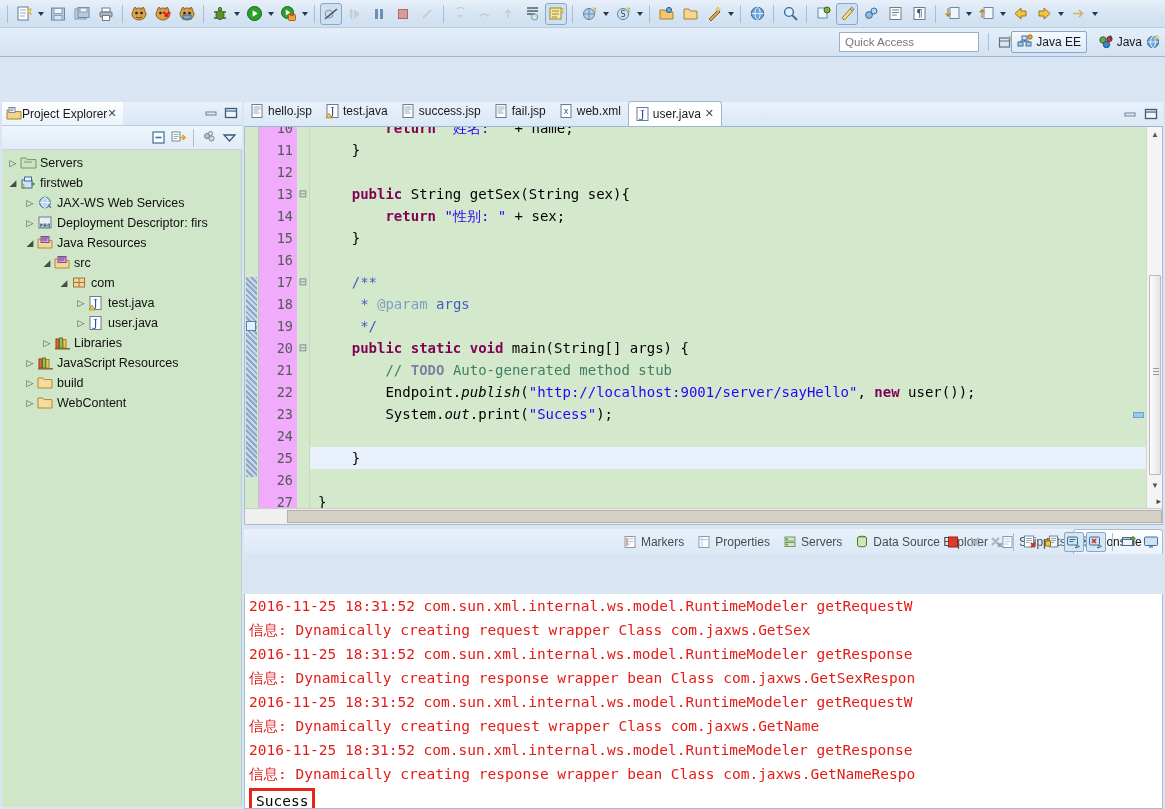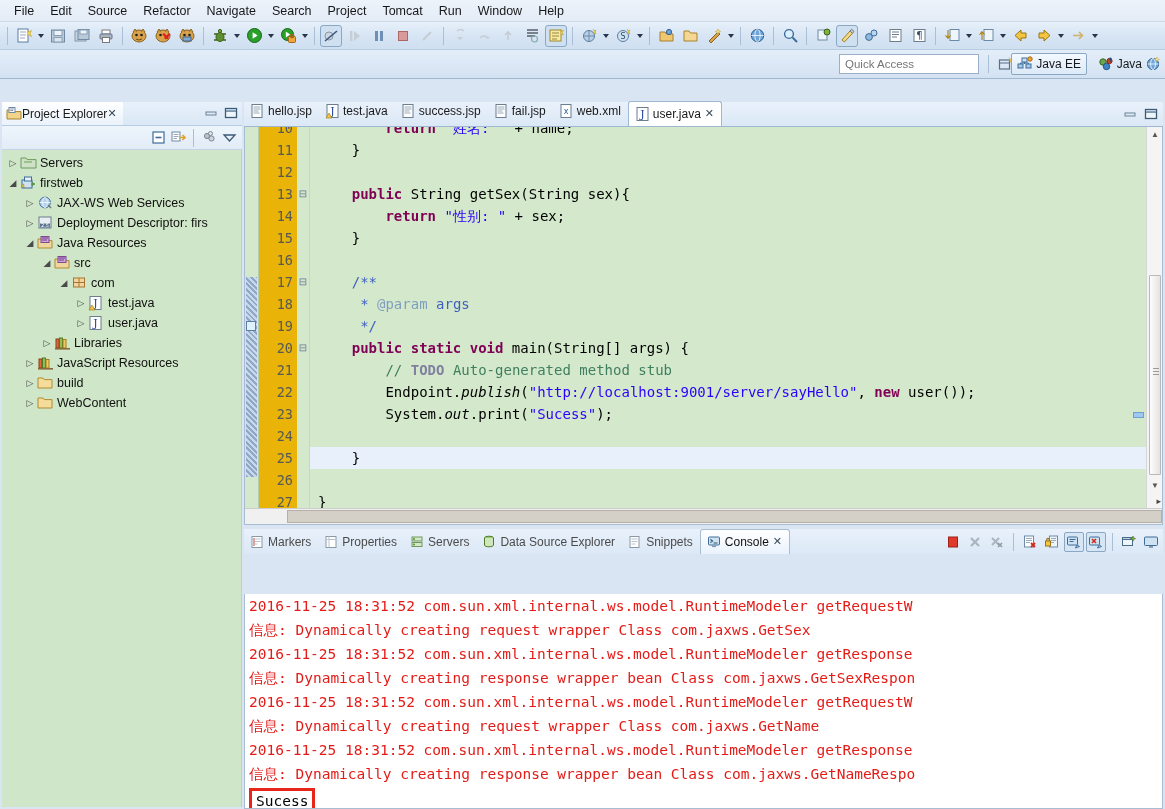--- a/index.html
+++ b/index.html
@@ -175,21 +175,21 @@
     background: #ffffff;
     border: 1px solid #a9bdd2; border-top: none;
     display: flex; flex-direction: column;
   }
   .code-body { flex: 1; display: flex; position: relative; overflow: hidden; }
   .ann-ruler {
     width: 14px; background: #d4e8cc; border-right: 1px solid #b6cdad; flex:none;
     position: relative;
   }
   .gutter {
-    width: 38px; background: #eab308; flex:none;
+    width: 38px; background: #f0abfc; flex:none;
     font-family: "DejaVu Sans Mono", monospace; font-size: 13.5px;
     color: #555a55; text-align: right; padding-right: 4px;
     position: relative;
   }
   .fold-col { width: 13px; background: #d4e8cc; flex: none; position: relative; border-right:1px solid #c4dbba;}
   .code {
     flex: 1; background: #d4e8cc; position: relative; overflow: hidden;
     font-family: "DejaVu Sans Mono", monospace; font-size: 14px;
     white-space: pre; color: #000;
   }
@@ -222,20 +222,21 @@
   .minicollapse { position:absolute; right:1px; bottom: 2px; font-size:9px; color:#444;}
 
   
   .console-area {
     position: absolute; left: 244px; right: 2px; top: 427px; bottom: 0;
   }
   .ctabrow {
     height: 25px; display: flex; align-items: flex-end;
     background: linear-gradient(to bottom,#e9f1fb,#dbe8f6);
     position: relative;
+    justify-content: flex-end;
   }
   .ctab {
     display: flex; align-items: center; gap: 4px;
     padding: 3px 7px 4px 6px; font-size: 12px; color: #4b4b4b;
     height: 23px; white-space: nowrap;
   }
   .ctab.active {
     color: #111; background: linear-gradient(to bottom,#ffffff,#eaf2fc);
     border: 1px solid #a9bdd2; border-bottom:none; border-radius: 3px 3px 0 0;
     height: 25px;
@@ -266,33 +267,20 @@
 
   
   svg { display:block; }
 </style>
 </head>
 <body>
 
 <div id="app">
 
 
-  <div class="menubar">
-    <div class="mi">File</div>
-    <div class="mi">Edit</div>
-    <div class="mi">Source</div>
-    <div class="mi">Refactor</div>
-    <div class="mi">Navigate</div>
-    <div class="mi">Search</div>
-    <div class="mi">Project</div>
-    <div class="mi">Tomcat</div>
-    <div class="mi">Run</div>
-    <div class="mi">Window</div>
-    <div class="mi">Help</div>
-  </div>
 
   <div class="toolbar">
     <div class="tsep"></div>
     <div class="tbtn">
       <svg width="17" height="17" viewBox="0 0 17 17">
           <rect x="2" y="2" width="10" height="13" fill="#fff" stroke="#5a7ca0"></rect>
           <path d="M4 5h6M4 8h6M4 11h5" stroke="#9ab" stroke-width="1"></path>
           <path d="M11 2l1.5 3 3-1.5-1.5 3 1.5 3-3-1.5" fill="#f5d34a" stroke="#c8a41f" stroke-width=".6"></path>
         </svg>
     </div>

